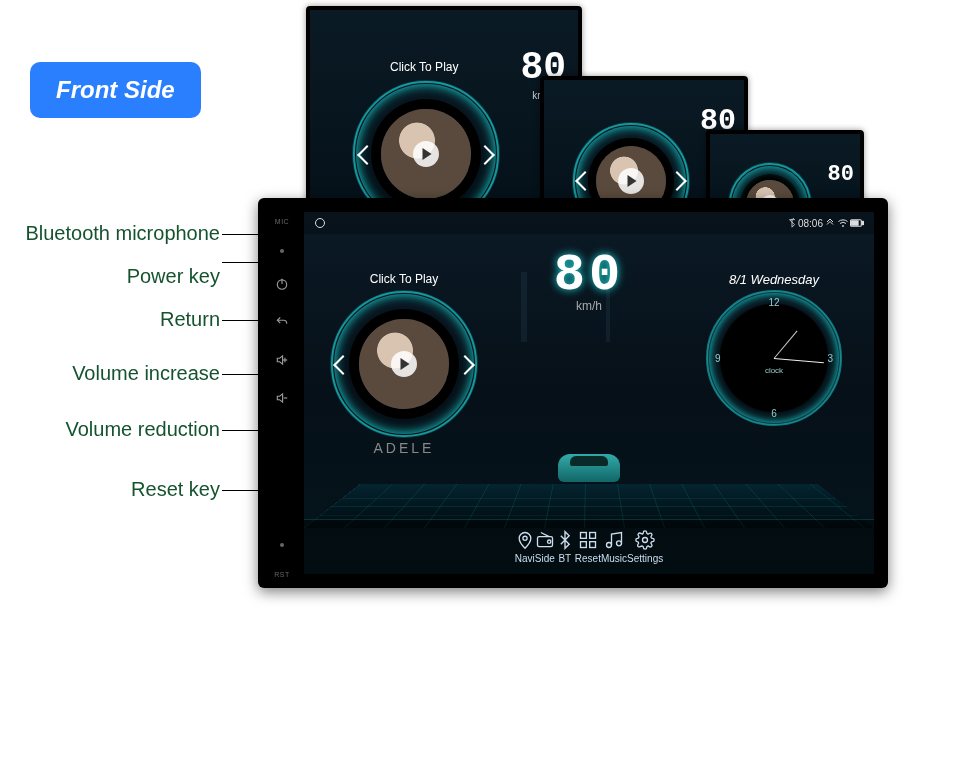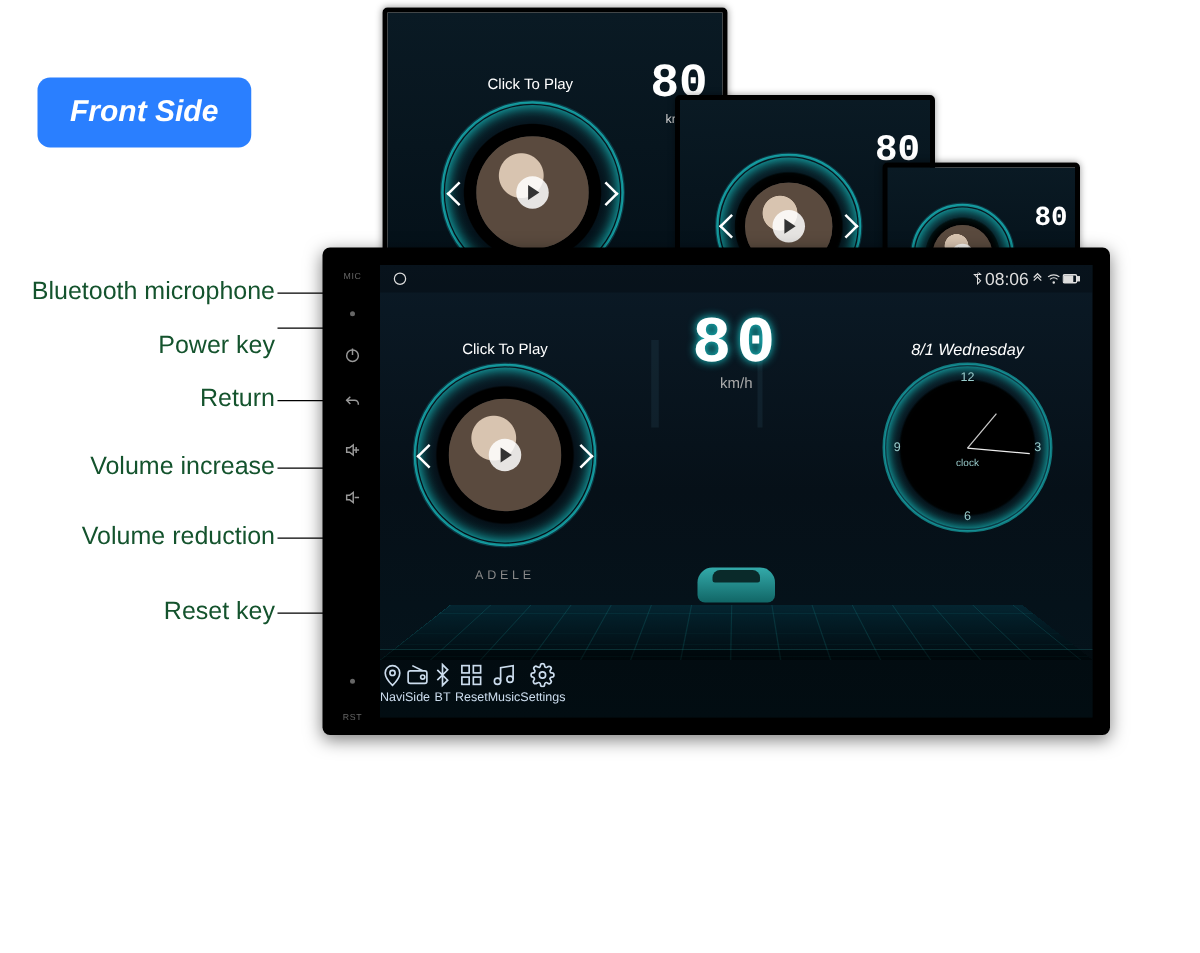--- a/index.html
+++ b/index.html
@@ -147,21 +147,21 @@
     background: linear-gradient(to bottom, #0b1a26 0%, #061018 50%, #04141c 100%);
     overflow: hidden;
   }
   .statusbar {
     position: absolute;
     top: 0; left:0; right:0;
     height: 22px;
     display: flex;
     align-items: center;
     color: #ddd;
-    font-size: 14px;
+    font-size: 10px;
     padding: 0 10px;
     gap: 1px;
     background: rgba(0,0,0,.25);
   }
   .statusbar .spacer{flex:1;}
   .grid-floor{
     position:absolute;
     left:0;right:0;bottom:46px;top:55%;
     background:
       repeating-linear-gradient(to right, rgba(30,200,200,.15) 0 1px, transparent 1px 40px),
@@ -216,21 +216,21 @@
     background:radial-gradient(circle,#000 58%,transparent 60%);
     box-shadow:0 0 0 2px #0d3a45,0 0 10px #1be0e0 inset;
   }
   .clockface::before{
     content:"";position:absolute;inset:-3px;border-radius:50%;border:2px solid #1be0e0;opacity:.5;
   }
   .clocknum{position:absolute;color:#9cc;font-size:10px;}
   .hand{position:absolute;top:50%;left:50%;background:#ccc;transform-origin:left center;height:1px;}
   .bottombar{
     position:absolute;left:0;right:0;bottom:0;height:54px;
-    display:flex;justify-content:flex-start;align-items:center;
+    display:flex;justify-content:center;align-items:center;
     background:rgba(0,0,0,.35);
     border-top:1px solid rgba(50,200,200,.2);
   }
   .navitem{
     display:flex;flex-direction:column;align-items:center;gap:3px;
     color:#cde;font-size:10px;
   }
   .navitem .ico{width:20px;height:20px;display:flex;align-items:center;justify-content:center;}
   .navitem svg{stroke:#cde;}
 </style>
@@ -359,21 +359,21 @@
     </div>
 
     <div class="gauge-left">
       <div class="ctp">Click To Play</div>
       <div class="ring" style="position:relative;width:140px;height:140px;margin:0 auto;">
         <div class="album"></div>
         <div class="playbtn"></div>
         <div class="chev l" style="top:64px;left:2px;"></div>
         <div class="chev r" style="top:64px;right:2px;"></div>
       </div>
-      <div style="color:#888;font-size:10px;letter-spacing:3px;margin-top:19px;">ADELE</div>
+      <div style="color:#888;font-size:14px;letter-spacing:3px;margin-top:4px;">ADELE</div>
     </div>
 
     <div class="gauge-right">
       <div class="date">8/1 Wednesday</div>
       <div class="clockface">
         <span class="clocknum" style="top:4px;left:50%;transform:translateX(-50%);">12</span>
         <span class="clocknum" style="top:50%;right:6px;transform:translateY(-50%);">3</span>
         <span class="clocknum" style="bottom:4px;left:50%;transform:translateX(-50%);">6</span>
         <span class="clocknum" style="top:50%;left:6px;transform:translateY(-50%);">9</span>
         <span class="clocknum" style="top:56%;left:50%;transform:translateX(-50%);font-size:8px;">clock</span>

